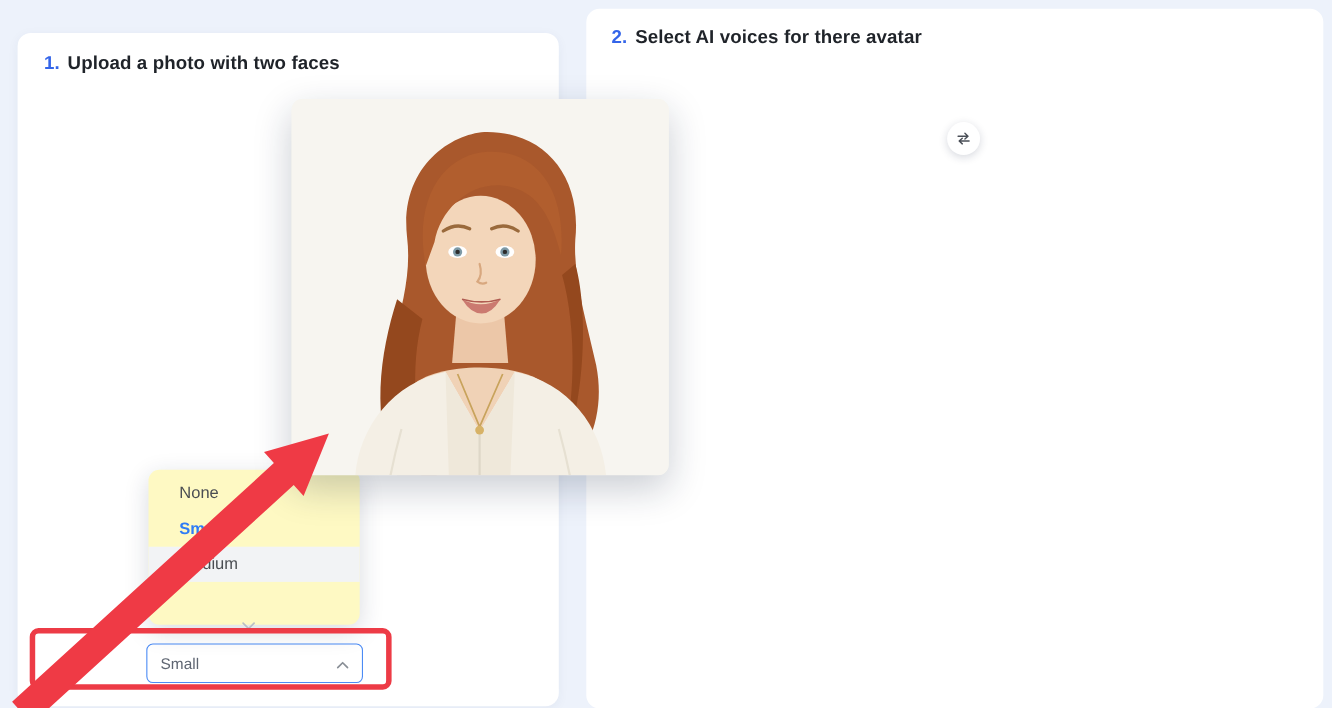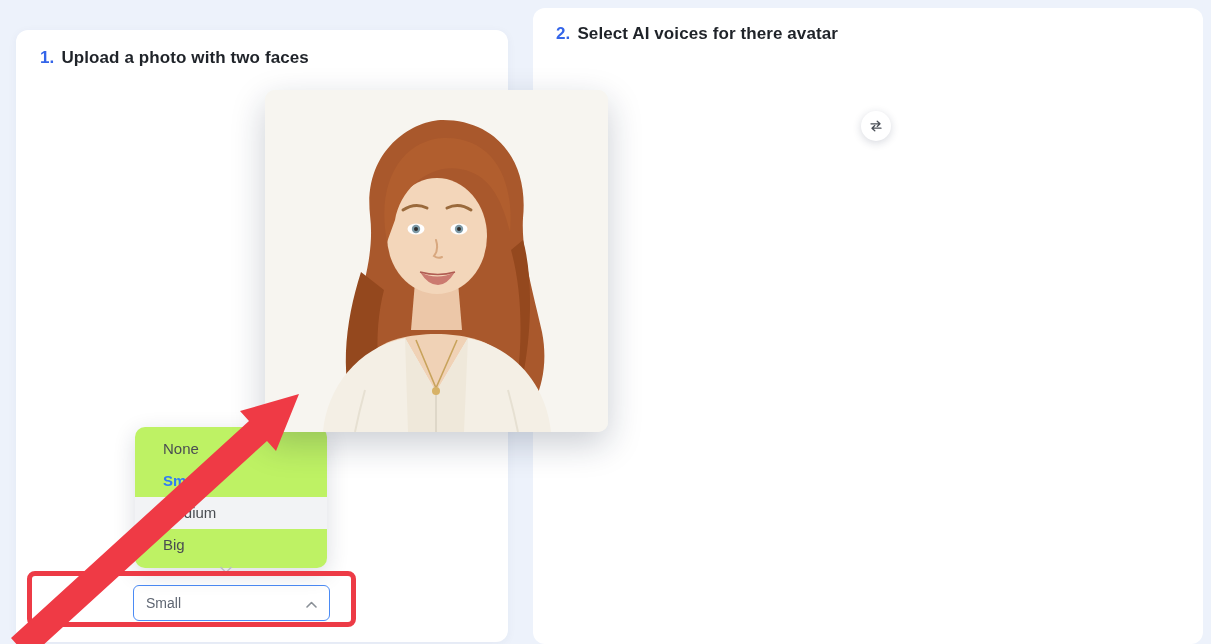--- a/index.html
+++ b/index.html
@@ -43,21 +43,21 @@
     display:flex; align-items:center; justify-content:space-between;
     padding:0 12px; font-size:14px; color:#5f6672; z-index:3;
   }
   .red-box {
     left:27px; top:571px; width:329px; height:56px;
     border:5px solid #ed3b46; border-radius:8px;
     z-index:6; pointer-events:none;
   }
   .pose-menu {
     left:135px; top:427px; width:192px; height:141px;
-    background:#bef264; border-radius:10px;
+    background:#fef9c3; border-radius:10px;
     box-shadow:0 6px 22px rgba(25,40,70,.16);
     z-index:5; padding:6px 0;
   }
   .pose-opt { height:32px; line-height:32px; padding-left:28px; font-size:15px; color:#4a4d52; cursor:pointer; }
   .pose-opt.selected { color:#2f7cf6; font-weight:700; }
   .pose-opt.hovered { background:#f2f3f5; }
   .menu-caret { left:220px; top:560px; z-index:5; }
 
   
   .avatar-card { top:66px; height:80px; border:1px solid #ebedf1; border-radius:8px; background:#fff; overflow:hidden; }
@@ -286,21 +286,20 @@
     <svg width="11" height="7" viewBox="0 0 11 7">
         <polyline points="1,6 5.5,1.5 10,6" fill="none" stroke="#8a9097" stroke-width="1.6" stroke-linecap="round" stroke-linejoin="round"></polyline>
       </svg>
   </span>
 </div>
 
 <div class="abs pose-menu">
   <div class="pose-opt">None</div>
   <div class="pose-opt selected">Small</div>
   <div class="pose-opt hovered">Medium</div>
-  <div class="pose-opt">Big</div>
 </div>
 <div class="abs menu-caret">
   <svg width="12" height="8" viewBox="0 0 12 8">
       <polyline points="1,1.5 6,6.5 11,1.5" fill="none" stroke="#b9bec5" stroke-width="1.5" stroke-linecap="round"></polyline>
     </svg>
 </div>
 
 <div class="abs red-box"></div>
 
 <div class="abs right-panel"></div>

